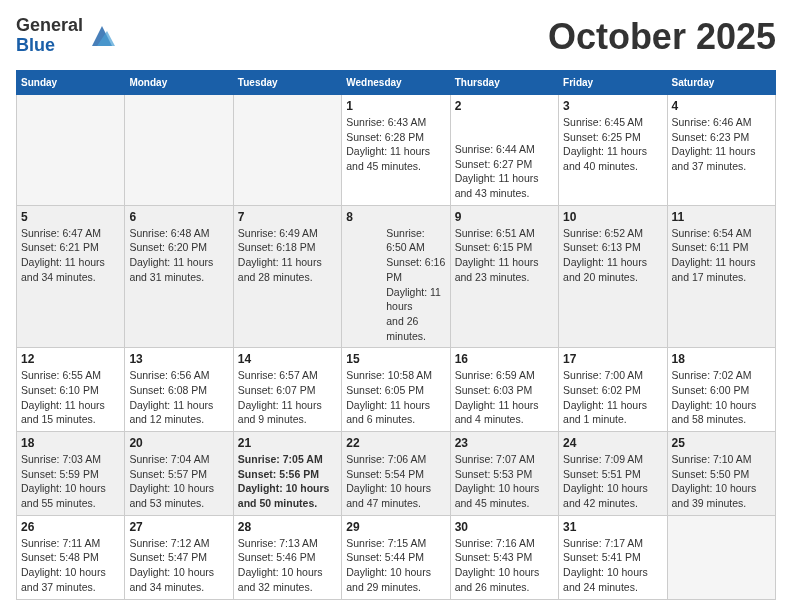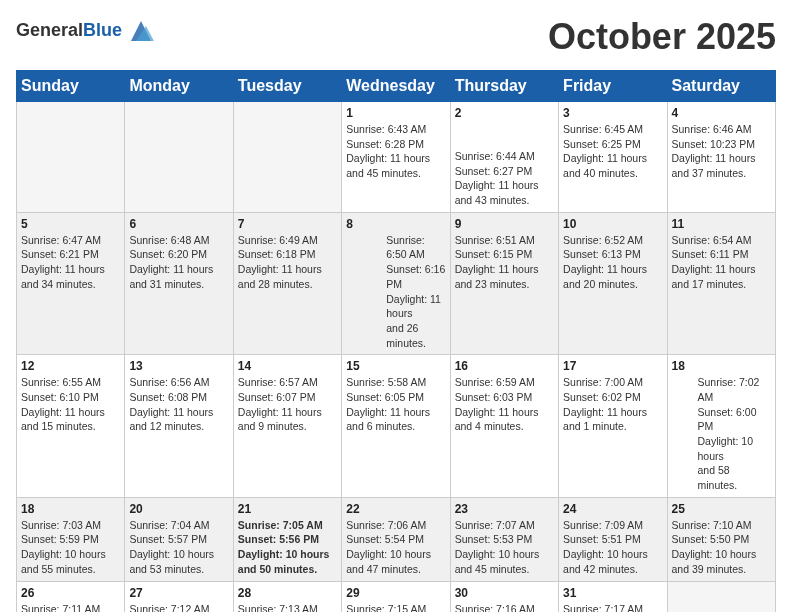--- a/index.html
+++ b/index.html
@@ -15,33 +15,32 @@
       align-items: flex-start;
       justify-content: space-between;
       margin-bottom: 12px;
     }
     .logo {
       display: flex;
       align-items: center;
     }
     .logo-text {
       display: flex;
-      flex-direction: row;
+      flex-direction: column;
       line-height: 1.1;
     }
     .logo-general {
       font-size: 18px;
       font-weight: bold;
       color: #333;
     }
     .logo-blue {
       font-size: 18px;
       font-weight: bold;
       color: #1a5fa8;
-      text-align: right;
     }
     .logo-icon {
       width: 30px;
       height: 30px;
       margin-left: 4px;
     }
     .title-block {
       text-align: right;
     }
     .month-title {
@@ -56,21 +55,21 @@
     .calendar {
       width: 100%;
       border-collapse: collapse;
       font-size: 11px;
     }
     .calendar th {
       background: #1a5fa8;
       color: #fff;
       padding: 6px 4px;
       text-align: left;
-      font-size: 16px;
+      font-size: 10px;
       border: 1px solid #1a5fa8;
     }
     .calendar td {
       border: 1px solid #ccc;
       vertical-align: top;
       padding: 4px;
       width: calc(100%/7);
       min-height: 80px;
       height: 80px;
       background: #fff;
@@ -152,21 +151,21 @@
         <td>
           <div class="day-num">3</div>
           <div class="day-info" style="white-space: pre-line;">Sunrise: 6:45 AM
 Sunset: 6:25 PM
 Daylight: 11 hours
 and 40 minutes.</div>
         </td>
         <td>
           <div class="day-num">4</div>
           <div class="day-info" style="white-space: pre-line;">Sunrise: 6:46 AM
-Sunset: 10:23 PM
+Sunset: 6:23 PM
 Daylight: 11 hours
 and 37 minutes.</div>
         </td>
       </tr>
       <tr>
         <td>
           <div class="day-num">5</div>
           <div class="day-info" style="white-space: pre-line;">Sunrise: 6:47 AM
 Sunset: 6:21 PM
 Daylight: 11 hours
@@ -232,42 +231,42 @@
         </td>
         <td>
           <div class="day-num">14</div>
           <div class="day-info" style="white-space: pre-line;">Sunrise: 6:57 AM
 Sunset: 6:07 PM
 Daylight: 11 hours
 and 9 minutes.</div>
         </td>
         <td>
           <div class="day-num">15</div>
-          <div class="day-info" style="white-space: pre-line;">Sunrise: 5:58 AM
+          <div class="day-info" style="white-space: pre-line;">Sunrise: 10:58 AM
 Sunset: 6:05 PM
 Daylight: 11 hours
 and 6 minutes.</div>
         </td>
         <td>
           <div class="day-num">16</div>
           <div class="day-info" style="white-space: pre-line;">Sunrise: 6:59 AM
 Sunset: 6:03 PM
 Daylight: 11 hours
 and 4 minutes.</div>
         </td>
         <td>
           <div class="day-num">17</div>
           <div class="day-info" style="white-space: pre-line;">Sunrise: 7:00 AM
 Sunset: 6:02 PM
 Daylight: 11 hours
 and 1 minute.</div>
         </td>
         <td>
           <div class="day-num">18</div>
-          <div class="day-info" style="white-space: pre-line; margin-left: 26px;">Sunrise: 7:02 AM
+          <div class="day-info" style="white-space: pre-line;">Sunrise: 7:02 AM
 Sunset: 6:00 PM
 Daylight: 10 hours
 and 58 minutes.</div>
         </td>
       </tr>
       <tr>
         <td>
           <div class="day-num">18</div>
           <div class="day-info" style="white-space: pre-line;">Sunrise: 7:03 AM
 Sunset: 5:59 PM

